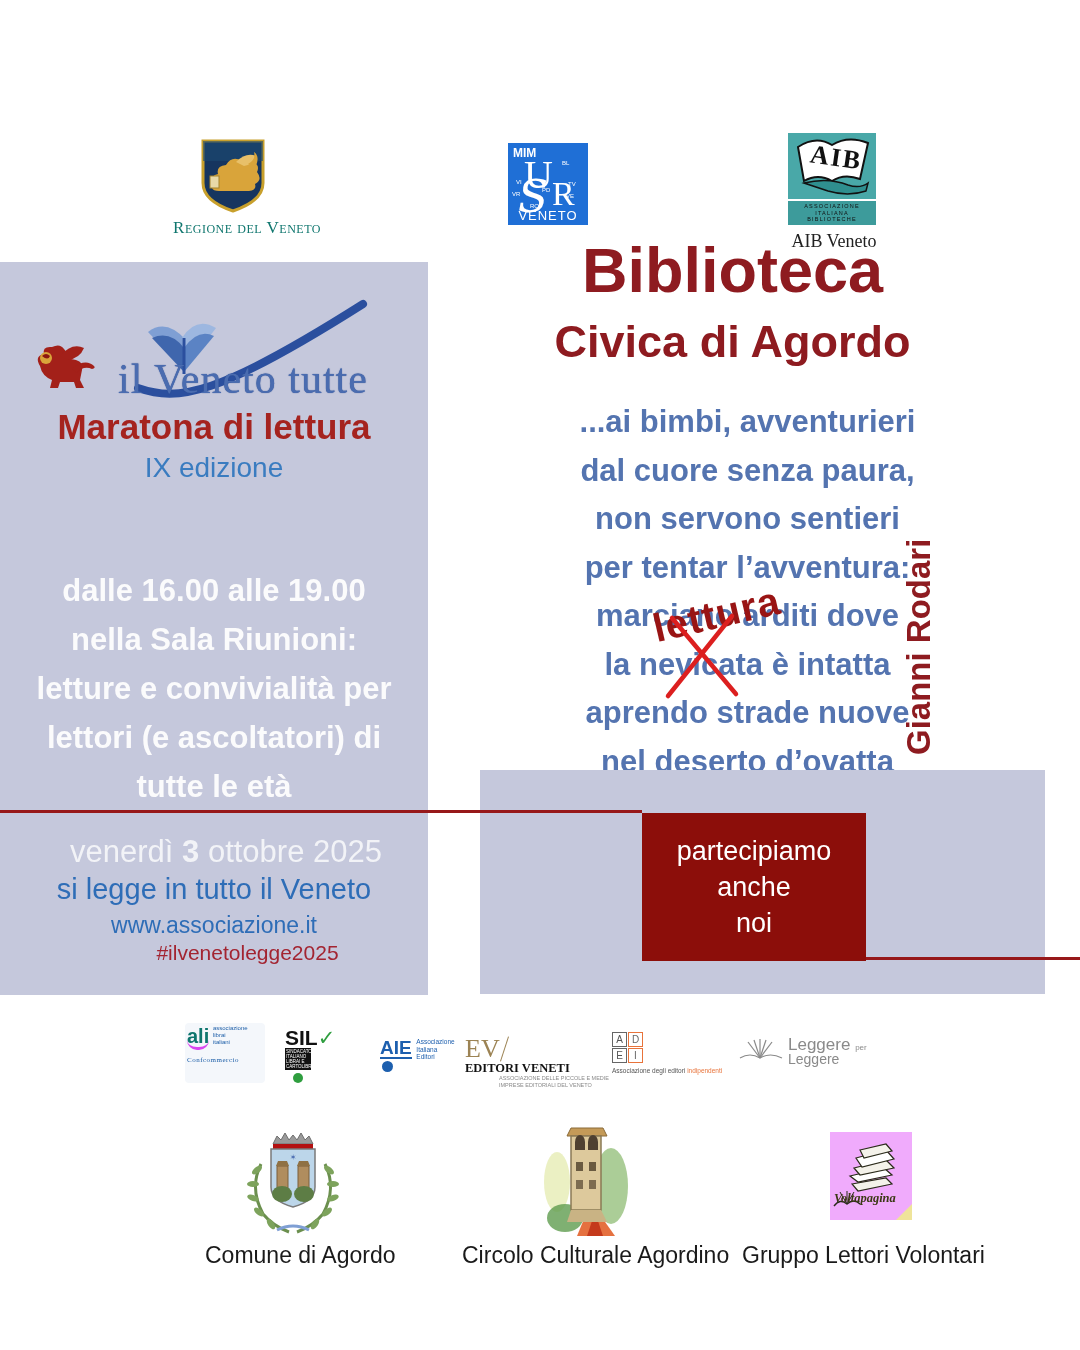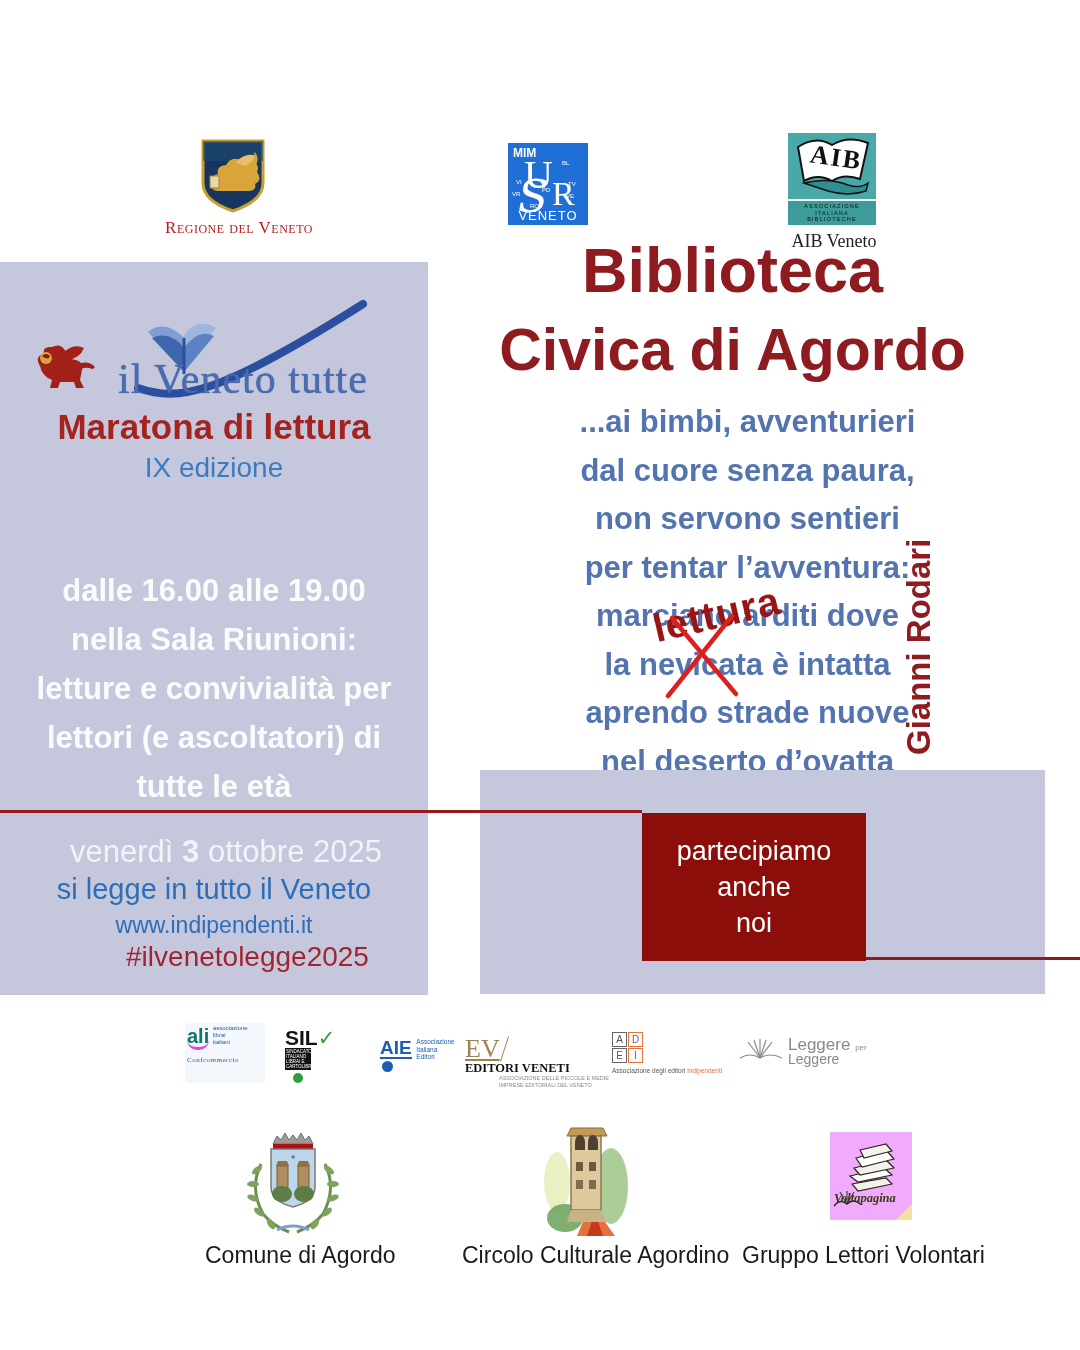--- a/index.html
+++ b/index.html
@@ -15,22 +15,22 @@
   .left-panel{left:0;top:262px;width:428px;height:733px;background:#c5c8dc;}
   .right-panel{left:480px;top:770px;width:565px;height:224px;background:#c5c8dc;}
   .red-box{left:642px;top:813px;width:224px;height:148px;background:#8c0e0a;
            color:#ffffff;font-size:27px;line-height:36px;text-align:center;
            display:flex;flex-direction:column;justify-content:center;}
   .red-line{background:#97181a;height:3px;}
   .line-left{left:0;top:810px;width:642px;}
   .line-right{left:866px;top:957px;width:214px;}
 
   
-  .regione-caption{left:164px;top:218px;width:150px;font-family:"Liberation Serif",serif;
-    font-variant:small-caps;font-size:17px;color:#b91c1c;letter-spacing:.5px;}
+  .regione-caption{left:172px;top:218px;width:150px;font-family:"Liberation Serif",serif;
+    font-variant:small-caps;font-size:17px;color:#0f766e;letter-spacing:.5px;}
   .usr-box{left:508px;top:143px;width:80px;height:82px;background:#1f6fd6;color:#fff;}
   .usr-box .mim{position:absolute;left:5px;top:3px;font-size:12px;font-weight:700;}
   .usr-box .u{position:absolute;left:16px;top:8px;font-size:40px;font-weight:400;font-family:"Liberation Serif",serif;}
   .usr-box .s{position:absolute;left:10px;top:28px;font-size:44px;font-family:"DejaVu Serif",serif;font-style:italic;}
   .usr-box .r{position:absolute;left:44px;top:32px;font-size:34px;font-family:"Liberation Serif",serif;}
   .usr-box .veneto{position:absolute;left:0;bottom:2px;width:100%;text-align:center;font-size:13px;letter-spacing:1px;}
   .usr-box .prov{position:absolute;font-size:6px;}
   .aib-wrap{left:788px;top:133px;width:92px;}
   .aib-book{position:relative;width:88px;height:66px;background:#49a8a8;}
   .aib-band{width:88px;background:#3d9b9b;color:#101010;font-size:5.5px;line-height:6.5px;
@@ -41,25 +41,25 @@
 
   
   .ivl-title{left:118px;top:355px;width:280px;font-family:"Liberation Serif",serif;
     font-size:42px;color:#4a6cb0;text-shadow:0 0 1px #2b4a8c;letter-spacing:1px;}
   .maratona{left:0;top:407px;width:428px;font-size:35px;font-weight:700;color:#a5231f;}
   .edizione{left:0;top:452px;width:428px;font-size:28px;color:#3a7cc0;}
   .details{left:0;top:566px;width:428px;font-size:31px;font-weight:700;color:#fbfbfc;line-height:49px;}
   .date-line{left:0;top:834px;width:452px;font-size:31px;color:#f2f3f7;font-weight:400;}
   .slogan{left:0;top:873px;width:428px;font-size:29px;color:#2e6db7;}
   .website{left:0;top:912px;width:428px;font-size:23px;color:#2e6db7;}
-  .hashtag{left:0;top:941px;width:495px;font-size:28px;color:#a32431;}
+  .hashtag{left:0;top:941px;width:495px;font-size:21px;color:#a32431;}
 
   
   .title1{left:450px;top:234px;width:565px;font-size:63px;font-weight:700;color:#8e1b20;}
-  .title2{left:450px;top:316px;width:565px;font-size:59px;font-weight:700;color:#8e1b20;}
+  .title2{left:450px;top:316px;width:565px;font-size:45px;font-weight:700;color:#8e1b20;}
   .poem{left:495px;top:398px;width:505px;font-size:31px;font-weight:700;color:#5474b0;line-height:48.5px;}
   .overlay-word{left:652px;top:592px;font-size:40px;font-weight:700;color:#991414;
     transform:rotate(-13deg);letter-spacing:1px;}
   .author{left:825px;top:640px;width:190px;height:40px;transform:rotate(-90deg);
     font-size:33px;font-weight:700;color:#8e1b20;text-align:center;}
 
   
   .partner{font-size:6px;color:#555;}
   .ali-box{left:185px;top:1023px;width:76px;height:56px;background:#f4f7fb;border-radius:4px;padding:2px;}
   .ali-acronym{font-size:20px;font-weight:700;color:#0f766e;line-height:22px;display:inline-block;border-bottom:3px solid #d946ef;border-radius:0 0 10px 10px;}
@@ -68,21 +68,21 @@
   .sil-box{left:285px;top:1028px;width:42px;}
   .sil-acronym{font-size:21px;font-weight:800;color:#111;line-height:20px;}
   .sil-check{color:#2f9e3f;font-weight:800;}
   .sil-desc{font-size:4.5px;color:#333;line-height:5px;background:#111;color:#fff;padding:1px;width:24px;}
   .sil-dot{width:10px;height:10px;border-radius:50%;background:#2f9e3f;margin:3px 0 0 8px;}
   .aie-box{left:380px;top:1038px;width:80px;}
   .aie-acronym{font-size:19px;font-weight:800;color:#1d5fae;border-bottom:2.5px solid #1d5fae;line-height:19px;display:inline-block;}
   .aie-desc{display:inline-block;vertical-align:top;font-size:6.5px;color:#1d5fae;line-height:7.5px;margin-left:3px;}
   .aie-dot{display:inline-block;width:11px;height:11px;border-radius:50%;background:#1d5fae;vertical-align:top;margin-left:2px;}
   .ev-box{left:465px;top:1036px;width:140px;}
-  .ev-acronym{font-family:"Liberation Serif",serif;font-size:26px;color:#9c8354;display:inline-block;line-height:26px;text-decoration:underline;}
+  .ev-acronym{font-family:"Liberation Serif",serif;font-size:26px;color:#9c8354;display:inline-block;line-height:26px;}
   .ev-slash{display:inline-block;width:1px;height:26px;background:#9c8354;transform:rotate(18deg);margin:0 4px;vertical-align:top;}
   .ev-name{display:inline-block;vertical-align:top;font-family:"Liberation Serif",serif;font-weight:700;font-size:12.5px;color:#111;line-height:13px;}
   .ev-desc{font-size:5.5px;color:#8a8a8a;line-height:6.5px;margin-left:34px;}
   .adei-box{left:612px;top:1032px;width:100px;}
   .adei-grid{display:grid;grid-template-columns:15px 15px;grid-auto-rows:15px;gap:1px;}
   .adei-cell{border:1px solid #666;font-size:10px;color:#555;text-align:center;line-height:14px;}
   .adei-cell.accent{border-color:#e8733a;color:#666;}
   .adei-desc{font-size:6.5px;color:#555;margin-top:4px;white-space:nowrap;}
   .adei-desc .accent{color:#e8733a;}
   .leggere-box{left:738px;top:1038px;width:130px;color:#8a8a8a;}
@@ -171,21 +171,21 @@
     <div class="nowrap">nella Sala Riunioni:</div>
     <div class="nowrap">letture e convivialità per</div>
     <div class="nowrap">lettori (e ascoltatori) di</div>
     <div class="nowrap">tutte le età</div>
   </div>
 
   <div class="abs date-line center nowrap">
     <span>venerdì </span><b>3</b><span> ottobre 2025</span>
   </div>
   <div class="abs slogan center nowrap">si legge in tutto il Veneto</div>
-  <div class="abs website center nowrap">www.indipendenti.it</div>
+  <div class="abs website center nowrap">www.associazione.it</div>
   <div class="abs hashtag center nowrap">#ilvenetolegge2025</div>
 
   <div class="abs title1 center nowrap">Biblioteca</div>
   <div class="abs title2 center nowrap">Civica di Agordo</div>
 
   <div class="abs poem center">
     <div class="nowrap">...ai bimbi, avventurieri</div>
     <div class="nowrap">dal cuore senza paura,</div>
     <div class="nowrap">non servono sentieri</div>
     <div class="nowrap">per tentar l’avventura:</div>

